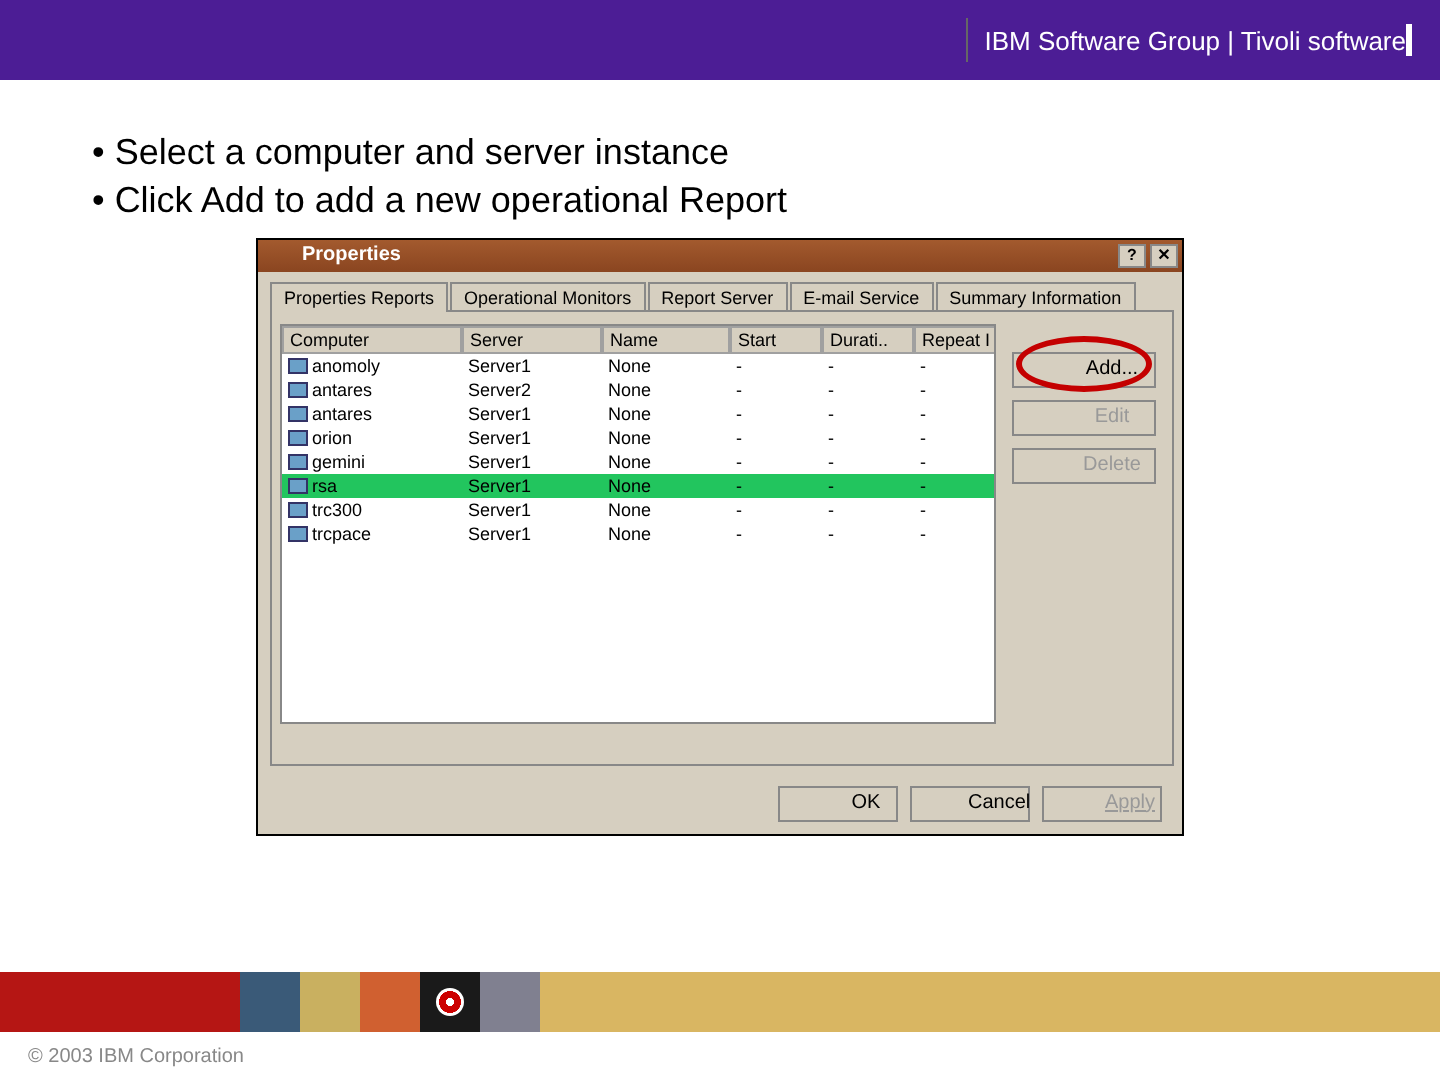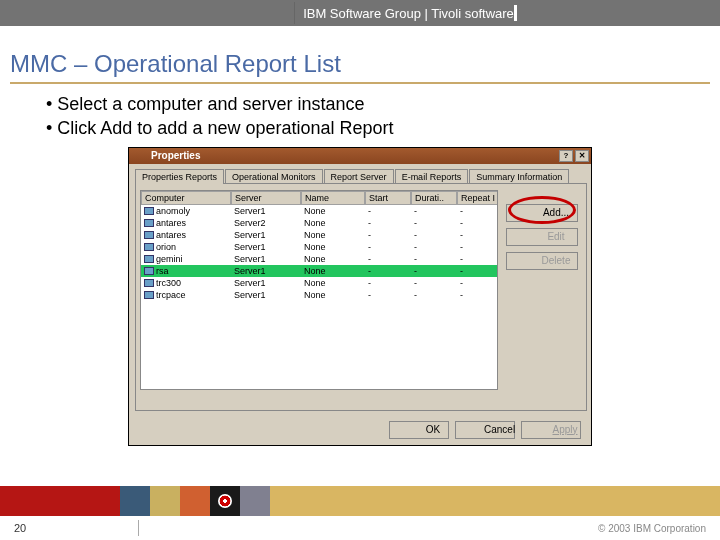--- a/index.html
+++ b/index.html
@@ -1,18 +1,18 @@
 <!DOCTYPE html>
 <html><head>
 <meta charset="utf-8">
 <style>
   * { box-sizing: border-box; margin: 0; padding: 0; }
   body { width: 720px; height: 540px; font-family: Arial, sans-serif; background: #fff; position: relative; overflow: hidden; }
 
-  .topbar { width: 100%; height: 26px; background: #737373; color: #fff; display: flex; align-items: center; justify-content: center; padding: 0 14px 0 0; font-size: 13px; }
+  .topbar { width: 100%; height: 40px; background: #4c1d95; color: #fff; display: flex; align-items: center; justify-content: flex-end; padding: 0 14px 0 0; font-size: 13px; }
   .topbar-left { display: flex; align-items: center; }
   .topbar-divider { width: 1px; height: 22px; background: #666; margin: 0 8px 0 105px; }
   .topbar-text { font-weight: normal; }
   .ibm-logo { display: flex; gap: 2px; align-items: center; }
   .ibm-logo span { display: inline-block; width: 3px; background: #fff; }
 
   .content { padding: 24px 10px 0 10px; }
   .slide-title { color: #4a6aa5; font-size: 24px; font-weight: normal; border-bottom: 2px solid #c9a96b; padding-bottom: 4px; margin-bottom: 8px; }
   .bullets { padding-left: 36px; font-size: 18px; color: #000; line-height: 1.35; }
   .bullets .b::before { content: "• "; }
@@ -71,40 +71,39 @@
   <div class="topbar-left">
     <div class="topbar-divider"></div>
     <span class="topbar-text">IBM Software Group   |   Tivoli software</span>
   </div>
   <div class="ibm-logo">
     <span class="ibm-stripes">IBM</span>
   </div>
 </div>
 
 <div class="content">
-  <h1 class="slide-title">MMC – Operational Report List</h1>
   <div class="bullets">
     <div class="b">Select a computer and server instance</div>
     <div class="b">Click Add to add a new operational Report</div>
   </div>
 
   <div class="dialog">
     <div class="titlebar">
       <span>Properties</span>
       <div class="titlebar-btns">
         <div class="win-btn">?</div>
         <div class="win-btn">✕</div>
       </div>
     </div>
 
     <div class="tabs">
       <div class="tab active">Properties Reports</div>
       <div class="tab">Operational Monitors</div>
       <div class="tab">Report Server</div>
-      <div class="tab">E-mail Reports</div>
+      <div class="tab">E-mail Service</div>
       <div class="tab">Summary Information</div>
     </div>
 
     <div class="tab-panel">
       <div class="listview-wrap">
         <div class="listview">
           <div class="lv-header">
             <div>Computer</div>
             <div>Server</div>
             <div>Name</div>
@@ -204,19 +203,15 @@
       <div class="s2"></div>
       <div class="s3"></div>
       <div class="s4">
           <span class="eye-dot"></span>
         </div>
       <div class="s5"></div>
     </div>
     <div class="strip-gold"></div>
   </div>
   <div class="footer-bottom">
-    <div style="display:flex;align-items:center;">
-      <span class="page-num">20</span>
-      <span class="page-divider"></span>
-    </div>
     <span class="copyright">© 2003 IBM Corporation</span>
   </div>
 </div>
 
 </body></html>

